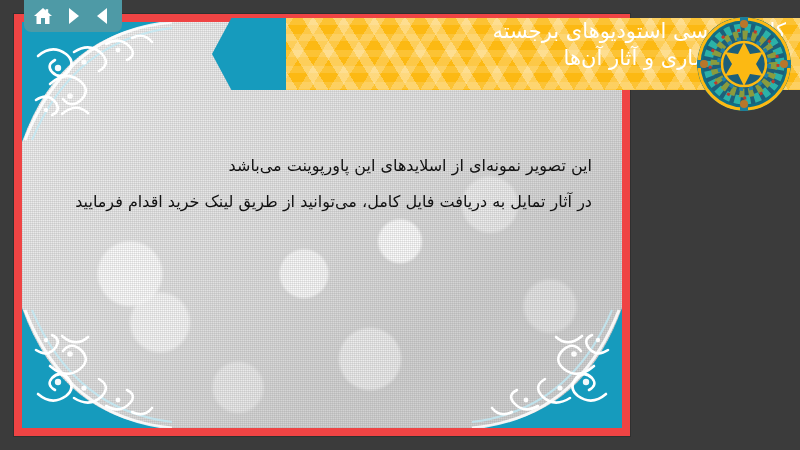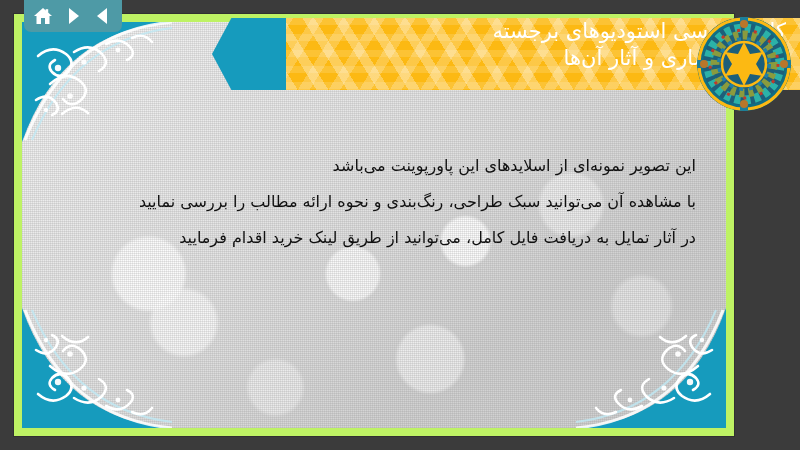--- a/index.html
+++ b/index.html
@@ -16,22 +16,22 @@
     position:absolute;left:24px;top:0;width:98px;height:32px;
     background:#4e9aa6;
     border-bottom-left-radius:7px;border-bottom-right-radius:7px;
     display:flex;align-items:center;justify-content:space-between;
     padding:0 9px;box-sizing:border-box;z-index:40;
   }
   .nav-ico{width:20px;height:20px;display:block;}
 
   
   .slide{
-    position:absolute;left:14px;top:14px;width:720px;height:422px;
-    background:#bef264;
+    position:absolute;left:14px;top:14px;width:616px;height:422px;
+    background:#ef4444;
     box-sizing:border-box;
     box-shadow:0 0 0 1px rgba(0,0,0,.18);
     overflow:hidden;
   }
   .slide-inner{
     position:absolute;left:8px;top:8px;right:8px;bottom:8px;
     background:
       radial-gradient(circle at 18% 62%, rgba(255,255,255,.85) 0 5.5%, rgba(255,255,255,0) 6.2%),
       radial-gradient(circle at 23% 74%, rgba(255,255,255,.7) 0 5%, rgba(255,255,255,0) 5.8%),
       radial-gradient(circle at 47% 62%, rgba(255,255,255,.8) 0 5.6%, rgba(255,255,255,0) 6.4%),
@@ -197,21 +197,20 @@
               <circle cx="62" cy="40" r="2.6"></circle>
             <circle cx="48" cy="74" r="2.8"></circle>
               <circle cx="96" cy="28" r="2.4"></circle>
             <circle cx="24" cy="88" r="2.2"></circle>
           </g>
         </svg>
       </span>
 
       <div class="body-text">
         <div class="body-line b1">این تصویر نمونه‌ای از اسلایدهای این پاورپوینت می‌باشد</div>
-        <div class="body-line">با مشاهده آن می‌توانید سبک طراحی، رنگ‌بندی و نحوه ارائه مطالب را بررسی نمایید</div>
         <div class="body-line">در آثار تمایل به دریافت فایل کامل، می‌توانید از طریق لینک خرید اقدام فرمایید</div>
       </div>
     </div>
   </div>
 
   <div class="pennant"></div>
   <div class="banner"></div>
   <div class="title-wrap">
     <div class="title-line l1">کامل بررسی استودیوهای برجسته</div>
     <div class="title-line l2">تجسم معماری و آثار آن‌ها</div>

